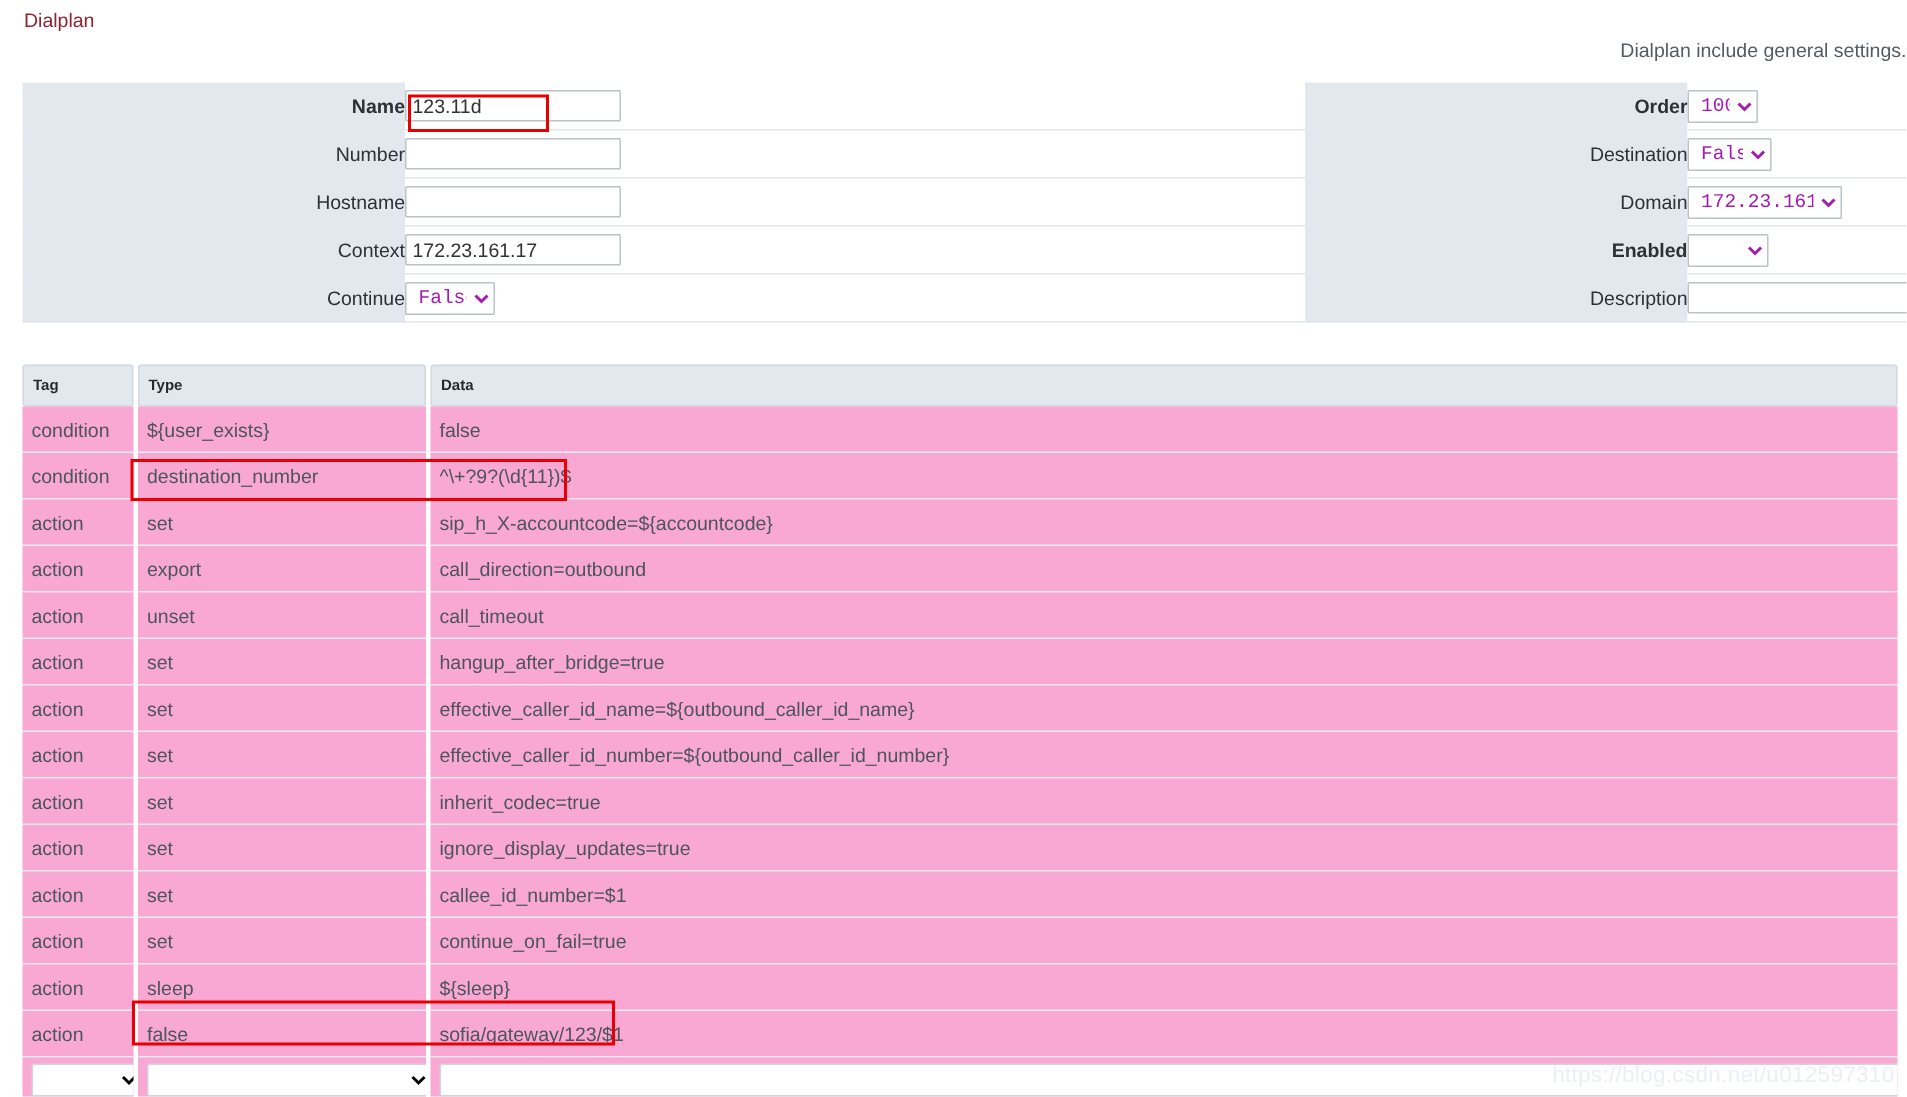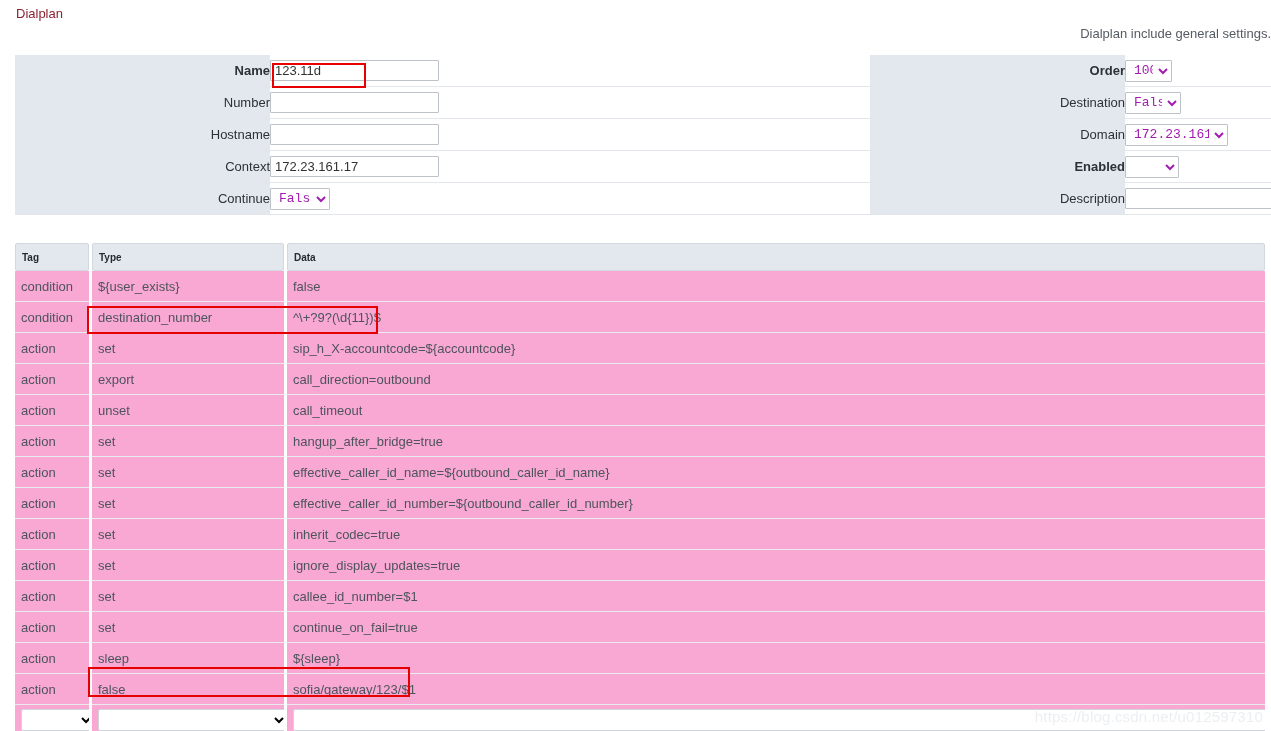--- a/index.html
+++ b/index.html
@@ -80,21 +80,21 @@
     height: 21px;
     border: 1px solid #bcc2c7;
     background: #fff;
     font-family: "Liberation Sans", sans-serif;
     font-size: 13px;
     color: #333;
     padding: 1px 4px;
     outline: none;
     border-radius: 1px;
   }
-  input.txt.w155 { width: 169px; }
+  input.txt.w155 { width: 144px; }
   input.txt.w152 { width: 152px; }
 
   select.sel {
     box-sizing: border-box;
     height: 22px;
     border: 1px solid #bcc2c7;
     background: #fff;
     font-family: Liberation Mono, monospace;
     font-size: 13px;
     color: #a21caf;

